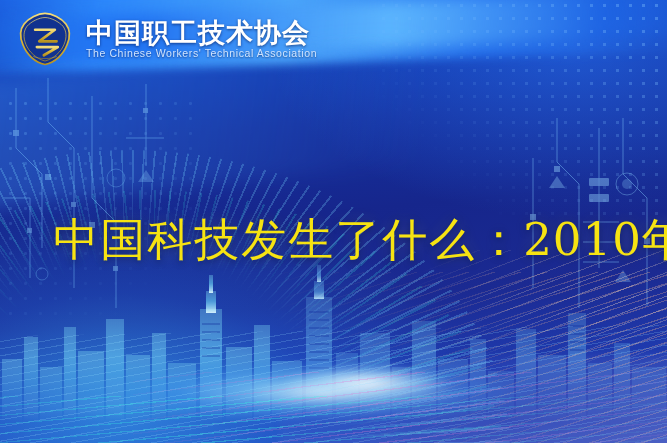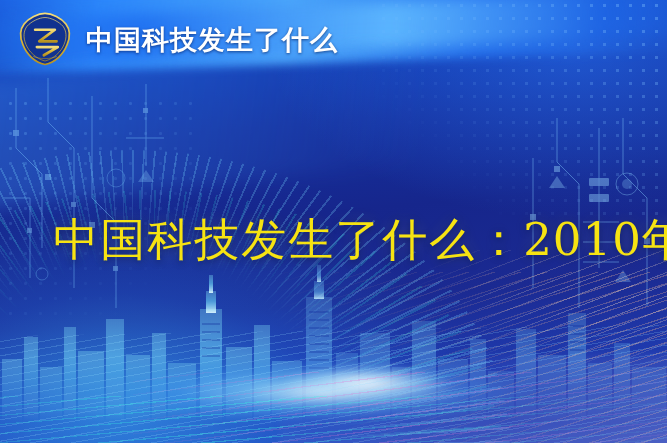--- a/index.html
+++ b/index.html
@@ -382,21 +382,22 @@
 
       <g stroke="url(#gold)" stroke-width="4.6" fill="none" stroke-linecap="round" stroke-linejoin="round">
         <path d="M33 34 L67 34 L40 54 L70 54"></path>
         <path d="M30 46 L56 46"></path>
         <path d="M36 64 L72 64 L48 78"></path>
       </g>
       <path d="M30 80 C38 85 62 85 70 80" fill="none" stroke="url(#gold)" stroke-width="1.2" opacity=".7"></path>
     </svg>
 
     <div class="brand-text">
-      <div class="brand-cn">中国科技发生了什么</div>
+      <div class="brand-cn">中国职工技术协会</div>
+      <div class="brand-en">The Chinese Workers' Technical Association</div>
     </div>
   </div>
 
   <h1 class="title">
     <span>中国科技发生了什么：</span><span class="yr">2010年</span>
   </h1>
 
 </div>
 
 </body></html>

